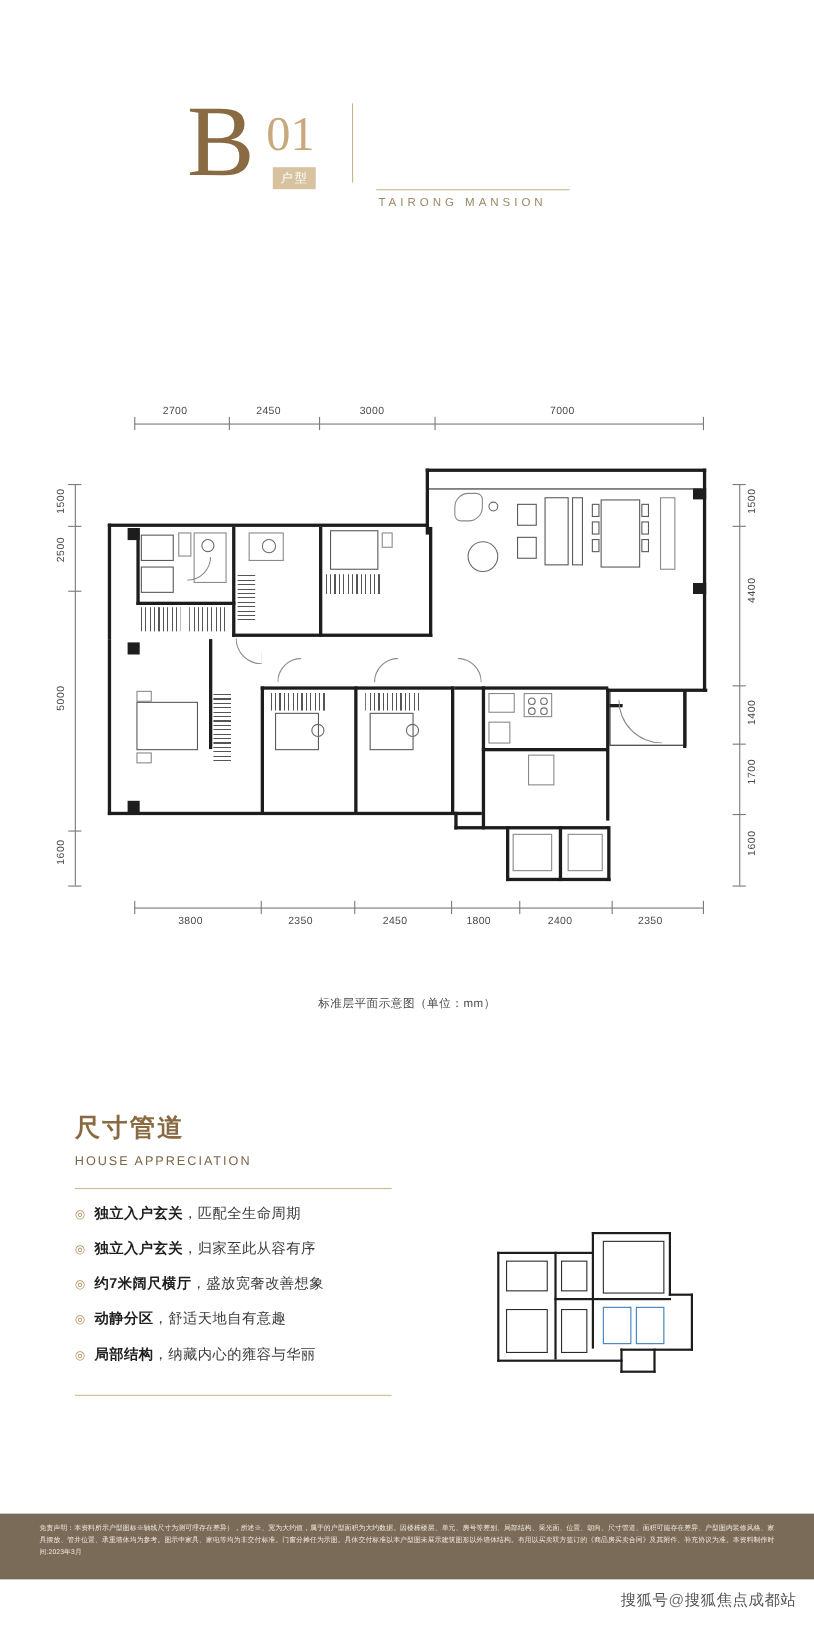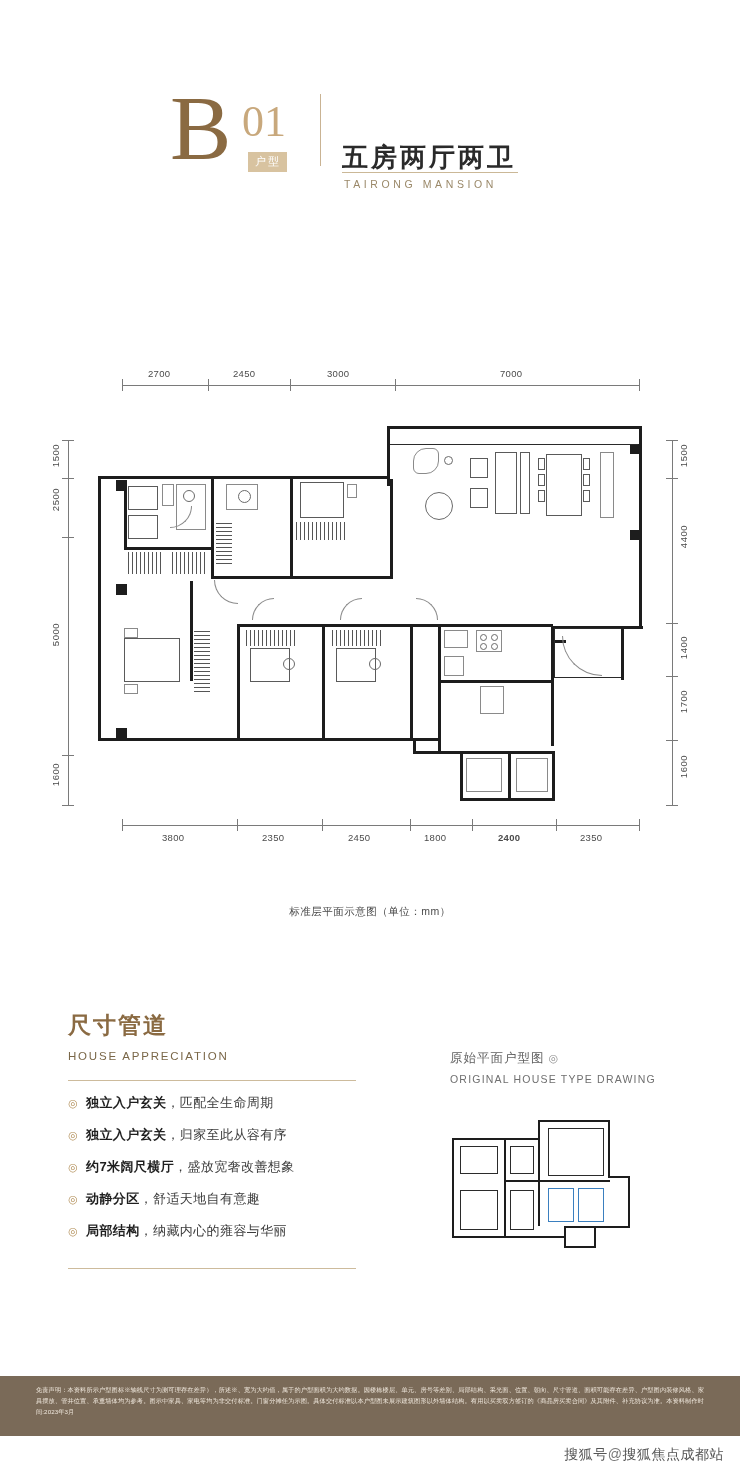--- a/index.html
+++ b/index.html
@@ -301,21 +301,20 @@
 </style>
 </head>
 <body>
 
 <div class="header">
   <div class="hdr-inner">
     <div class="big-b">B</div>
     <div class="num-01">01</div>
     <div class="huxing-badge">户型</div>
     <div class="vdiv"></div>
-    <div class="rooms">五房两厅两卫</div>
     <div class="hdr-underline"></div>
     <div class="enname">TAIRONG MANSION</div>
   </div>
 </div>
 
 <div class="plan">
 
   <div class="dimline hline" style="left:122px; top:45px; width:517px;"></div>
   <div class="tick" style="left:122px; top:39px; width:1px; height:12px;"></div>
   <div class="tick" style="left:208px; top:39px; width:1px; height:12px;"></div>
@@ -356,21 +355,21 @@
   <div class="tick" style="left:237px; top:479px; width:1px; height:12px;"></div>
   <div class="tick" style="left:322px; top:479px; width:1px; height:12px;"></div>
   <div class="tick" style="left:410px; top:479px; width:1px; height:12px;"></div>
   <div class="tick" style="left:472px; top:479px; width:1px; height:12px;"></div>
   <div class="tick" style="left:556px; top:479px; width:1px; height:12px;"></div>
   <div class="tick" style="left:639px; top:479px; width:1px; height:12px;"></div>
   <div class="dimtxt" style="left:162px; top:492px;">3800</div>
   <div class="dimtxt" style="left:262px; top:492px;">2350</div>
   <div class="dimtxt" style="left:348px; top:492px;">2450</div>
   <div class="dimtxt" style="left:424px; top:492px;">1800</div>
-  <div class="dimtxt" style="left:498px; top:492px;font-weight:bold;">2400</div>
+  <div class="dimtxt" style="left:498px; top:492px;">2400</div>
   <div class="dimtxt" style="left:580px; top:492px;">2350</div>
 
   <div class="wall" style="left:387px; top:86px; width:255px; height:3px;"></div>
   <div class="wall" style="left:387px; top:86px; width:3px; height:60px;"></div>
   <div class="wall" style="left:639px; top:86px; width:3px; height:108px;"></div>
   <div class="wall" style="left:630px; top:104px; width:12px; height:10px;"></div>
   <div class="wall" style="left:630px; top:190px; width:12px; height:10px;"></div>
   <div class="thinwall" style="left:390px; top:104px; width:248px; height:1px; border-width:1px 0 0 0;"></div>
   <div class="wall" style="left:639px; top:194px; width:3px; height:95px;"></div>
   <div class="wall" style="left:551px; top:286px; width:92px; height:3px;"></div>
@@ -498,26 +497,20 @@
     <div class="bullet">
       <span class="bmark">◎</span>
       <span><span class="bstrong">动静分区</span><span class="btail">，舒适天地自有意趣</span></span>
     </div>
     <div class="bullet">
       <span class="bmark">◎</span>
       <span><span class="bstrong">局部结构</span><span class="btail">，纳藏内心的雍容与华丽</span></span>
     </div>
   </div>
 
-  <div class="orig">
-    <div>
-      <span class="orig-cn">原始平面户型图</span><span class="orig-mark">◎</span>
-    </div>
-    <div class="orig-en">ORIGINAL HOUSE TYPE DRAWING</div>
-  </div>
 
   <div class="mini">
     <div class="mw" style="left:0px; top:18px; width:2px; height:100px;"></div>
     <div class="mw" style="left:0px; top:18px; width:88px; height:2px;"></div>
     <div class="mw" style="left:86px; top:0px; width:2px; height:20px;"></div>
     <div class="mw" style="left:86px; top:0px; width:72px; height:2px;"></div>
     <div class="mw" style="left:156px; top:0px; width:2px; height:58px;"></div>
     <div class="mw" style="left:156px; top:56px; width:22px; height:2px;"></div>
     <div class="mw" style="left:176px; top:56px; width:2px; height:52px;"></div>
     <div class="mw" style="left:112px; top:106px; width:66px; height:2px;"></div>

